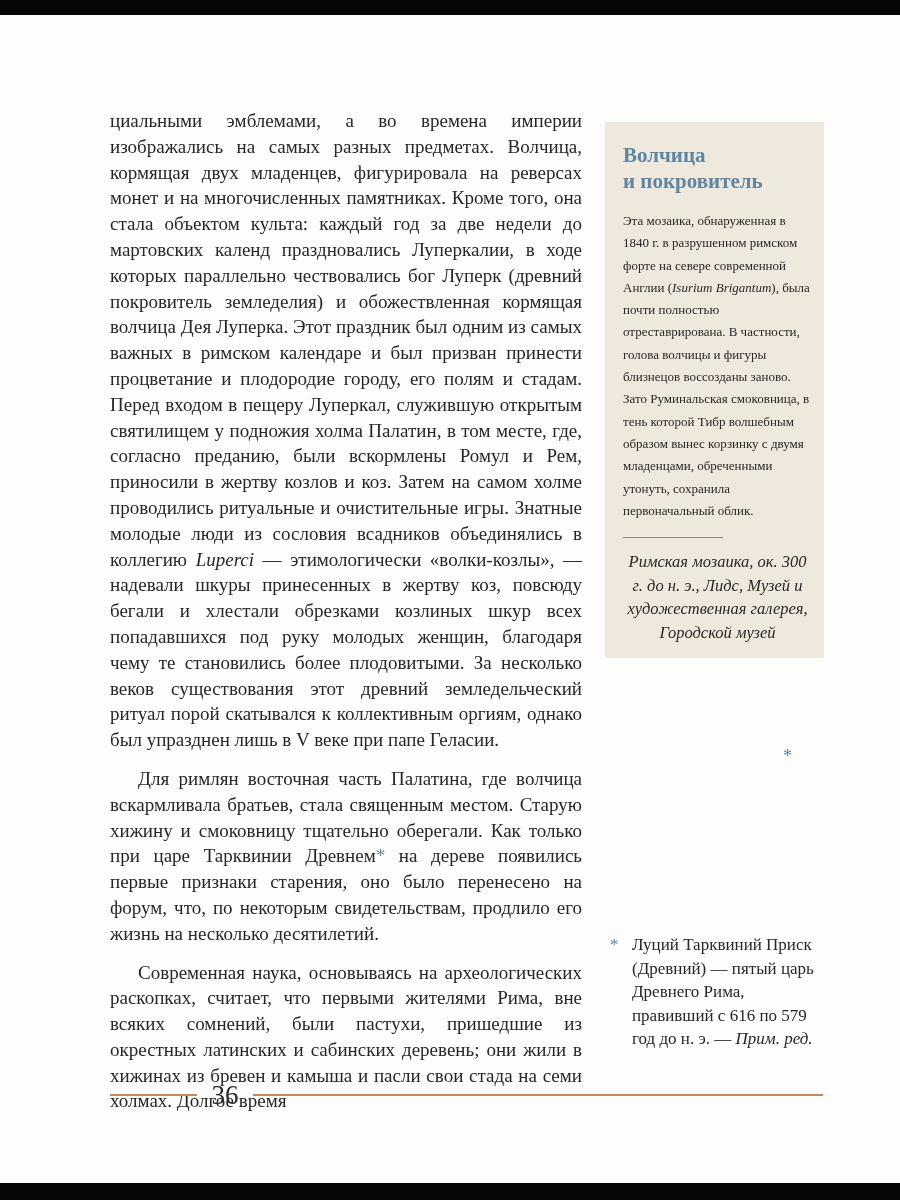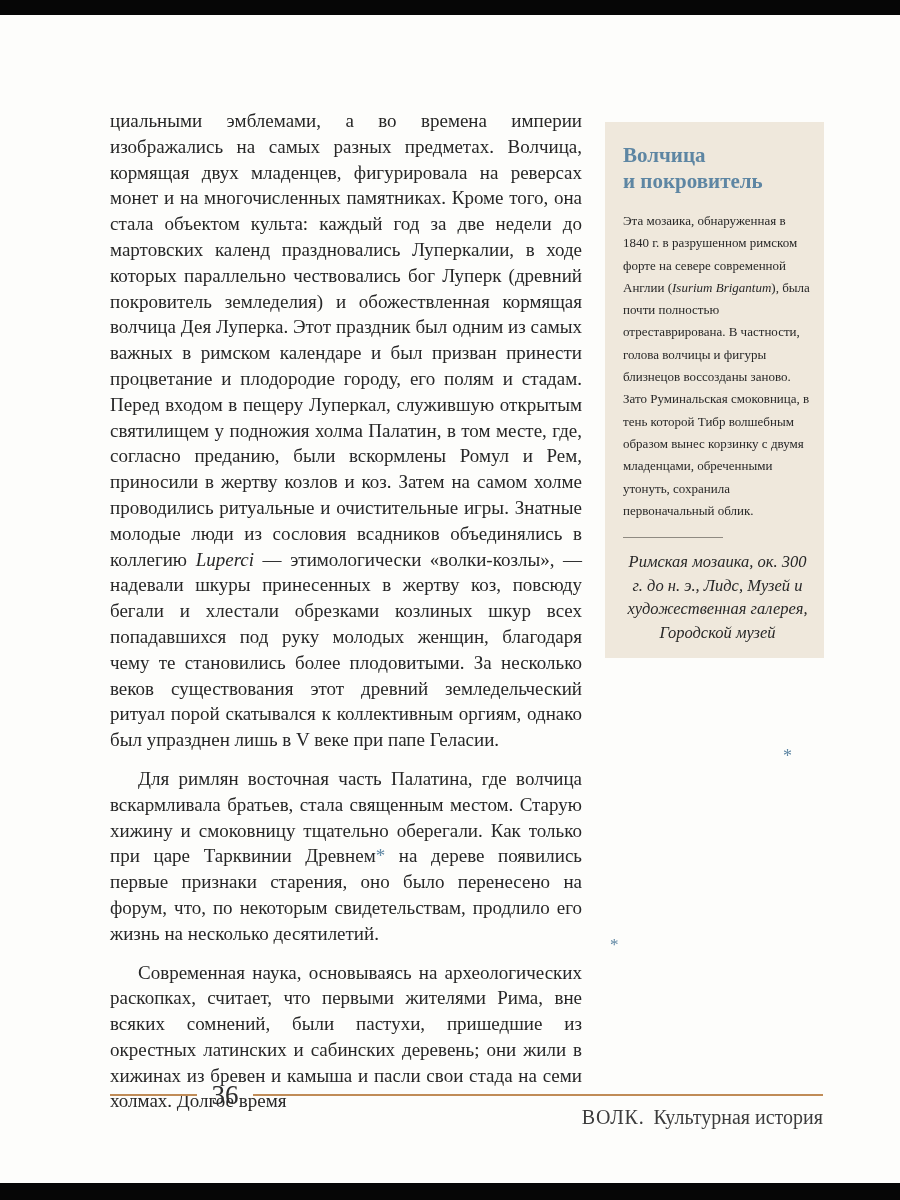--- a/index.html
+++ b/index.html
@@ -121,27 +121,25 @@
     <h2><span>Волчица</span><br><span>и покровитель</span></h2>
     <p class="sb-body" id="sidebar-body"><span>Эта мозаика, обнаруженная в 1840 г. в разрушенном римском форте на севере современной Англии (</span><span class="italic">Isurium Brigantum</span><span>), была почти полностью отреставрирована. В частности, голова волчицы и фигуры близнецов воссозданы заново. Зато Руминальская смоковница, в тень которой Тибр волшебным образом вынес корзинку с двумя младенцами, обреченными утонуть, сохранила первоначальный облик.</span></p>
     <div class="sb-rule"></div>
     <p class="sb-caption">Римская мозаика, ок. 300 г. до н. э., Лидс, Музей и художественная галерея, Городской музей</p>
   </div>
 
   <div class="margin-ast">*</div>
 
   <div class="footnote">
     <span class="fn-marker">*</span>
+    <span id="footnote-text"><span>Луций Тарквиний Приск (Древний) — пятый царь Древнего Рима, правивший с 616 по 579 год до н. э. — </span><span class="italic">Прим. ред.</span></span>
   </div>
 
   <div class="footer">
     <span class="rule rule-l"></span>
     <span class="page-num">36</span>
     <span class="rule rule-r"></span>
   </div>
 
-  <div class="running-title">
-    <span class="rt-main">ВОЛК.</span><span class="rt-sub">Культурная история</span>
-  </div>
 
   <div class="bar bottom"></div>
 
 </div>
 
 </body></html>

